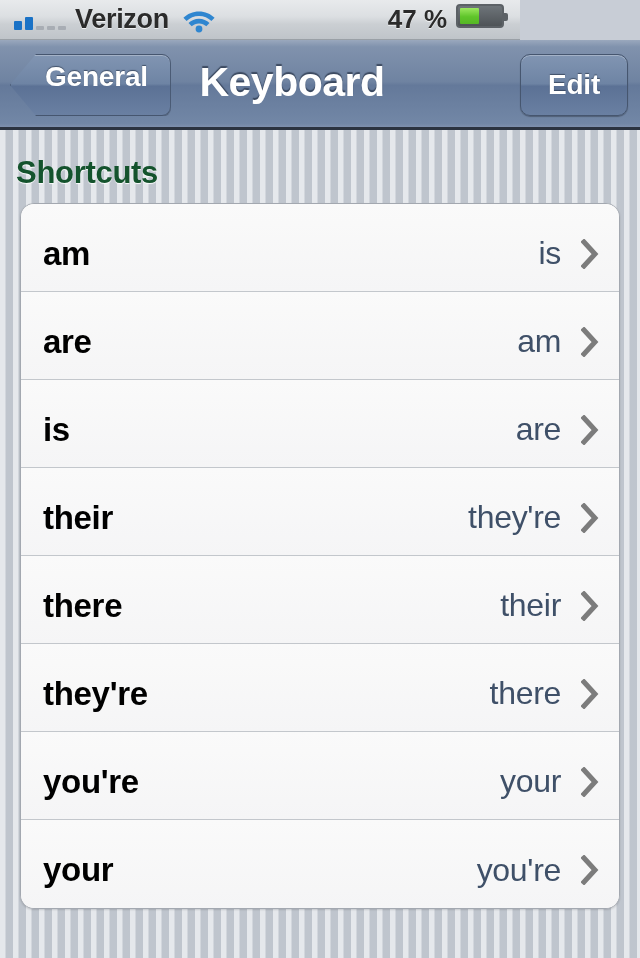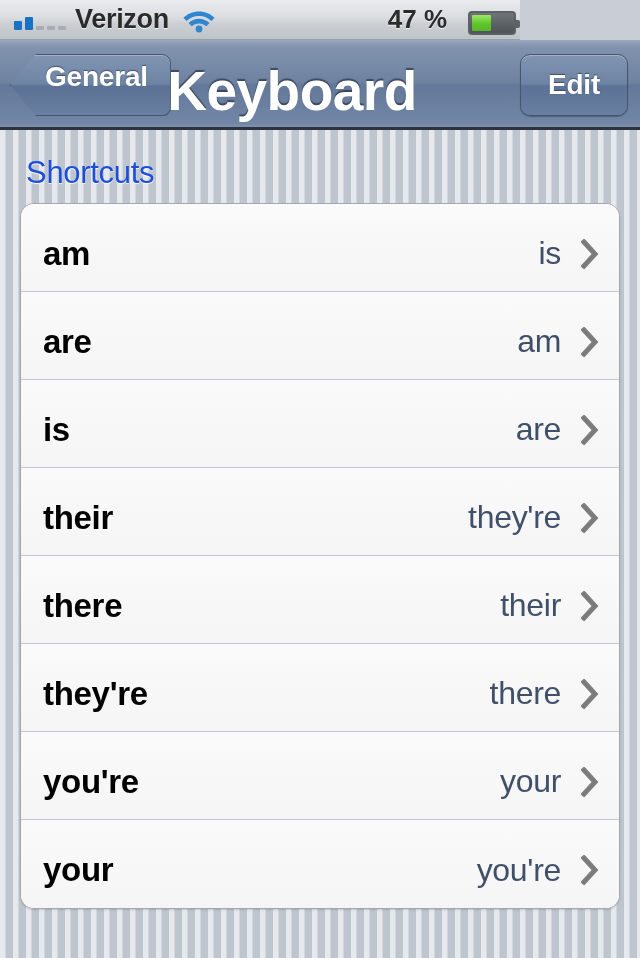--- a/index.html
+++ b/index.html
@@ -95,24 +95,23 @@
     text-align: center;
     font-size: 27px;
     font-weight: bold;
     color: #1d1d1d;
     letter-spacing: -0.2px;
     text-shadow: 0 1px 0 rgba(255,255,255,0.75);
   }
 
   .sb-right {
     position: absolute;
-    right: 4px;
-    display: flex;
-    align-items: flex-end;
-    gap: 12px;
+    right: 16px;
+    display: flex;
+    align-items: flex-start;
   }
   .battery-pct {
     font-size: 26px;
     font-weight: bold;
     color: #2b2b2b;
     margin-right: 9px;
     text-shadow: 0 1px 0 rgba(255,255,255,0.7);
   }
   .battery {
     position: relative;
@@ -149,21 +148,21 @@
     background: linear-gradient(to bottom, #9aa8bd 0%, #8092ad 8%, #6f83a1 48%, #64799a 52%, #7287a6 96%, #7e90ad 100%);
     border-bottom: 3px solid #2b3340;
     box-sizing: border-box;
   }
   .nav-title {
     position: absolute;
     left: 0;
     top: 19px;
     width: 584px;
     text-align: center;
-    font-size: 55px;
+    font-size: 41px;
     font-weight: bold;
     color: #ffffff;
     letter-spacing: -0.5px;
     text-shadow: 0 -2px 1px rgba(30,42,60,0.65);
   }
 
   .back-button {
     position: absolute;
     left: 10px;
     top: 14px;
@@ -215,24 +214,24 @@
   
   .content {
     position: absolute;
     left: 0;
     top: 133px;
     width: 640px;
     height: 825px;
   }
 
   .section-header {
-    margin: 22px 0 12px 26px;
+    margin: 22px 0 12px 16px;
     font-size: 31px;
-    font-weight: normal;
-    color: #1d4ed8;
+    font-weight: bold;
+    color: #14532d;
     letter-spacing: -0.3px;
     text-shadow: 0 1px 1px rgba(255,255,255,0.95);
   }
 
   .table-card {
     margin: 0 20px;
     background: #f7f8f8;
     border: 1px solid #a3a8b0;
     border-radius: 14px;
     box-shadow: 0 1px 2px rgba(0,0,0,0.14);

